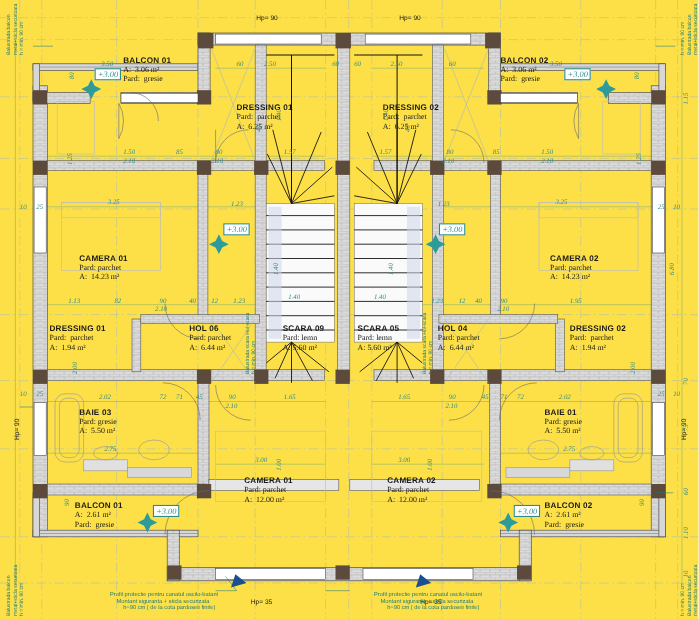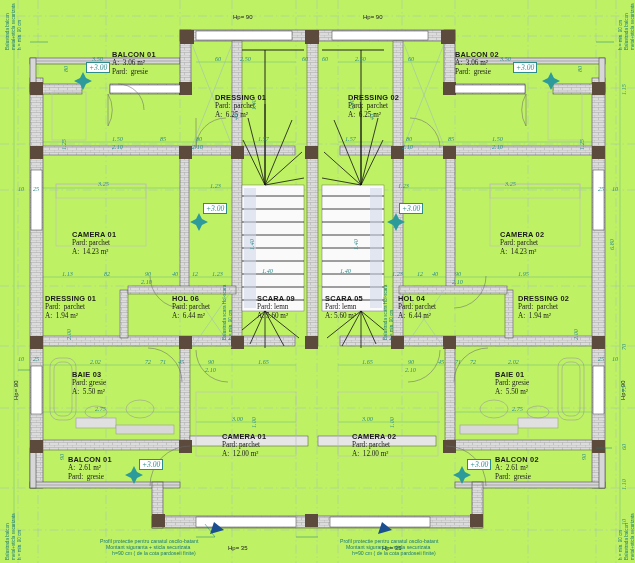--- a/index.html
+++ b/index.html
@@ -1,18 +1,18 @@
 <!DOCTYPE html>
 <html><head>
 <meta charset="utf-8">
 <style>
   html,body{margin:0;padding:0;background:#ffffff;}
   body{width:635px;height:563px;overflow:hidden;
        font-family:"Liberation Sans", sans-serif;}
-  #plan{position:relative;width:635px;height:563px;background:#bef264;}
+  #plan{position:relative;width:635px;height:563px;background:#fde047;}
   svg{position:absolute;left:0;top:0;}
 
   
   .roomlbl{position:absolute;font-size:7.2px;color:#1a1a1a;white-space:nowrap;line-height:9.2px;}
   .roomlbl b{font-size:7.4px;font-weight:bold;letter-spacing:.2px;}
   .roomlbl .r2{display:block;font-family:Liberation Serif, serif;}
 
   .dim{position:absolute;font-size:6.2px;color:#2e8b8b;white-space:nowrap;
        font-family:"Liberation Serif",serif;font-style:italic;}
   .dimv{position:absolute;font-size:6.2px;color:#2e8b8b;white-space:nowrap;

